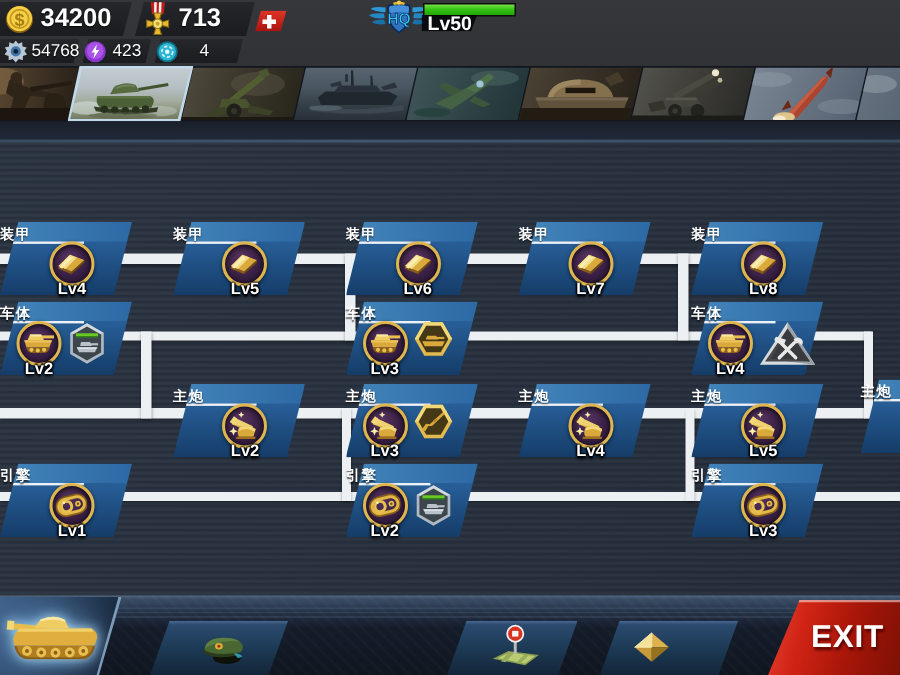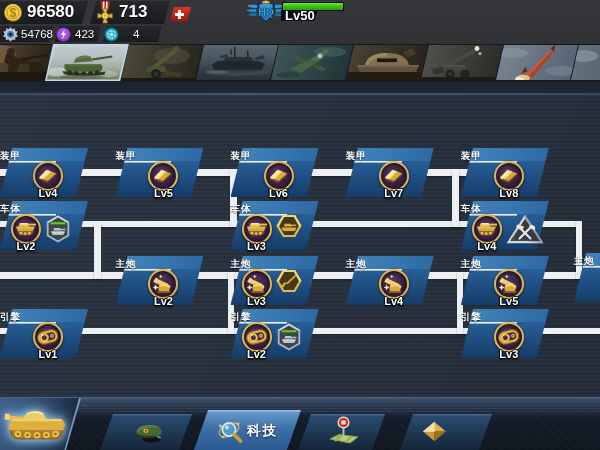--- a/index.html
+++ b/index.html
@@ -55,21 +55,21 @@
  <div class="plate" style="left:0;top:26px;width:53px;height:16px;clip-path:polygon(0 0,53px 0,49px 16px,0 16px)"></div>
  <div class="plate" style="left:55px;top:26px;width:46px;height:16px;clip-path:polygon(4px 0,46px 0,42px 16px,0 16px)"></div>
  <div class="plate" style="left:103px;top:26px;width:59px;height:16px;clip-path:polygon(4px 0,59px 0,55px 16px,0 16px)"></div>
 
  <svg style="position:absolute;left:3px;top:3px" width="20" height="20" viewBox="0 0 20 20">
   <circle cx="10" cy="10" r="9" fill="#8a6010"></circle>
         <circle cx="10" cy="9.4" r="8.4" fill="#f5cf45"></circle>
   <circle cx="10" cy="9.6" r="6.1" fill="none" stroke="#c79a20" stroke-width="1.2"></circle>
   <text x="10" y="14" font-size="12" font-weight="bold" fill="#a87d14" text-anchor="middle" font-family="Liberation Sans">$</text>
       </svg>
- <div class="num1" style="left:27px;top:0">96580</div>
+ <div class="num1" style="left:27px;top:0">34200</div>
 
  <svg style="position:absolute;left:94px;top:1px" width="22" height="23" viewBox="0 0 22 23">
   <path d="M6.5 0.5 h9.4 l-0.8 8 h-7.8 Z" fill="#c41e18"></path>
   <path d="M8.8 0.5 h1.7 l-0.2 8 h-1.6 Z" fill="#f2f2f2"></path>
         <path d="M12 0.5 h1.7 l-0.3 8 h-1.6 Z" fill="#f2f2f2"></path>
   <g fill="#e8b92e" stroke="#8a6a10" stroke-width="0.7">
    <path d="M8.6 7.6 L13.6 7.6 L12.3 12 L9.9 12 Z"></path>
    <path d="M8.6 22 L13.6 22 L12.3 17.6 L9.9 17.6 Z"></path>
    <path d="M3.8 12.4 L3.8 17.2 L8.4 15.9 L8.4 13.7 Z"></path>
    <path d="M18.4 12.4 L18.4 17.2 L13.8 15.9 L13.8 13.7 Z"></path>
@@ -564,33 +564,20 @@
    <ellipse cx="24" cy="21" rx="12" ry="5" fill="#0d110a"></ellipse>
    <path d="M4.5 12.5 q2 -9.5 17 -9.5 q15 0 16.5 8 q0.6 4.6 -5.5 5.8 q-14 3.4 -24.5 -0.5 q-4 -1.2 -3.5 -3.8" fill="#4a6631"></path>
    <path d="M4.5 12.5 q2 -9.5 17 -9.5 q9 0 13.5 3.4 q-9 -1.2 -18 1 q-9 2.2 -12.5 5.1" fill="#5d7f41"></path>
    <path d="M4 13.8 q10 5.6 30 2.2 l0.5 2.4 q-21 4.4 -31.5 -2.4 Z" fill="#2a3c1b"></path>
    <ellipse cx="17" cy="10.5" rx="3.4" ry="2.8" fill="#d8b03a"></ellipse>
           <circle cx="17" cy="10.5" r="1.3" fill="#a82818"></circle>
    <path d="M30 16.5 q6 0.5 7.5 3 l-4 1.5 Z" fill="#39c4e8" opacity=".7"></path>
   </svg>
  </div>
 
- <div class="tab" style="left:194px;top:13px;width:107px;height:40px">
-  <div class="tbg" style="clip-path:polygon(14px 0,107px 0,93px 40px,0 40px);background:linear-gradient(180deg,#aacce8 0,#6497c8 2.5px,#3e71a9 45%,#2a5a91 100%)"></div>
-  <svg style="left:24px;top:9px" width="27" height="27" viewBox="0 0 27 27">
-   <ellipse cx="11" cy="11" rx="10.5" ry="6" fill="none" stroke="#e9c050" stroke-width="1" transform="rotate(-25 11 11)"></ellipse>
-   <circle cx="11" cy="10.5" r="6.6" fill="rgba(110,185,235,.55)" stroke="#d5e9f6" stroke-width="1.7"></circle>
-   <circle cx="9" cy="8.5" r="2" fill="rgba(225,245,255,.75)"></circle>
-   <line x1="16" y1="15.5" x2="22.5" y2="22" stroke="#cf9e2e" stroke-width="3.6" stroke-linecap="round"></line>
-   <circle cx="2.5" cy="7" r="1.6" fill="#ecc44e"></circle>
-          <circle cx="20" cy="5" r="1.4" fill="#ecc44e"></circle>
-          <circle cx="5" cy="18" r="1.3" fill="#ecc44e"></circle>
-  </svg>
-  <div style="position:absolute;left:53px;top:12px;color:#fff;font-size:13.5px;font-weight:bold;letter-spacing:2px;text-shadow:0 1px 2px rgba(0,0,30,.8)">科技</div>
- </div>
 
  <div class="tab" style="left:298px;width:87px">
         <div class="tbg" style="clip-path:polygon(13px 0,87px 0,74px 36px,0 36px)"></div>
   <svg style="left:28px;top:2px" width="36" height="32" viewBox="0 0 36 32">
    <path d="M4 23 L13 18.5 L32 21 L24 27 Z" fill="#b9cc74" stroke="#87994e" stroke-width="1"></path>
    <path d="M13 18.5 L17 19 L11 25.5 L8 25 Z" fill="#99ad58"></path>
    <path d="M24 20 L27 20.4 L21 26.4 L18 26 Z" fill="#99ad58"></path>
    <path d="M16.5 10 L16.5 20 L18.5 20 L18.5 10 Z" fill="#b8b8b8"></path>
    <circle cx="17.5" cy="6.5" r="5.4" fill="#d83420" stroke="#f2f2f2" stroke-width="1.2"></circle>
    <rect x="15.4" y="4.6" width="4.2" height="3.8" fill="#f5f5f5"></rect>
@@ -601,13 +588,18 @@
         <div class="tbg"></div>
   <svg style="left:22px;top:7px" width="25" height="21" viewBox="0 0 28 24">
    <path d="M14 1 L14 23 L1 12 Z" fill="#c89a3a"></path>
    <path d="M14 1 L1 12 L14 12 Z" fill="#f5e29a"></path>
    <path d="M14 1 L27 12 L14 12 Z" fill="#dcb14e"></path>
    <path d="M14 12 L27 12 L14 23 Z" fill="#96711e"></path>
    <path d="M14 1 L14 12 L1 12 Z" fill="none" stroke="#f8f0c0" stroke-width="0.6"></path>
   </svg>
  </div>
 
+ <div style="position:absolute;left:500px;top:3px;width:100px;height:50px;clip-path:polygon(33px 0,100px 0,100px 50px,12px 50px);
+  background:linear-gradient(rgba(255,255,255,.5),rgba(255,255,255,.5)) 0 0/100% 1.5px no-repeat,
+  linear-gradient(105deg,#ee5140 0%,#d02415 35%,#a81608 65%,#7e1006 100%)">
+  <div style="position:absolute;left:34px;top:13px;width:62px;text-align:center;color:#fff;font-size:21px;font-weight:bold;letter-spacing:.5px;text-shadow:1px 2px 2px rgba(70,0,0,.85)">EXIT</div>
+ </div>
 </div>
 </div>
 </body></html>

